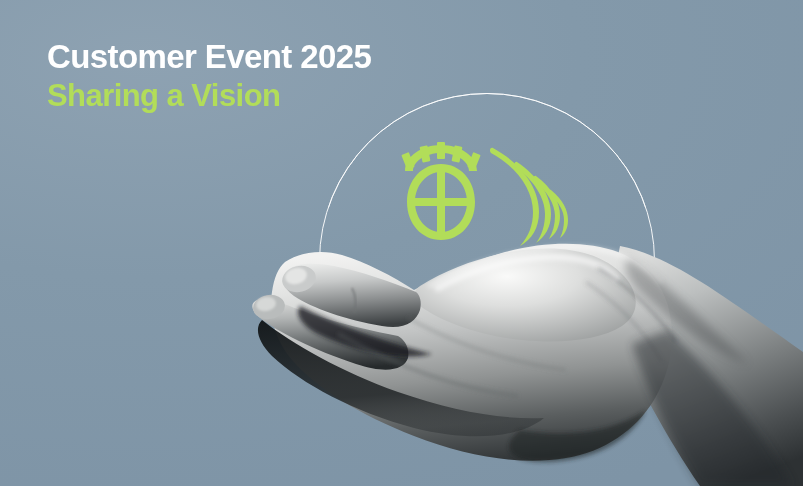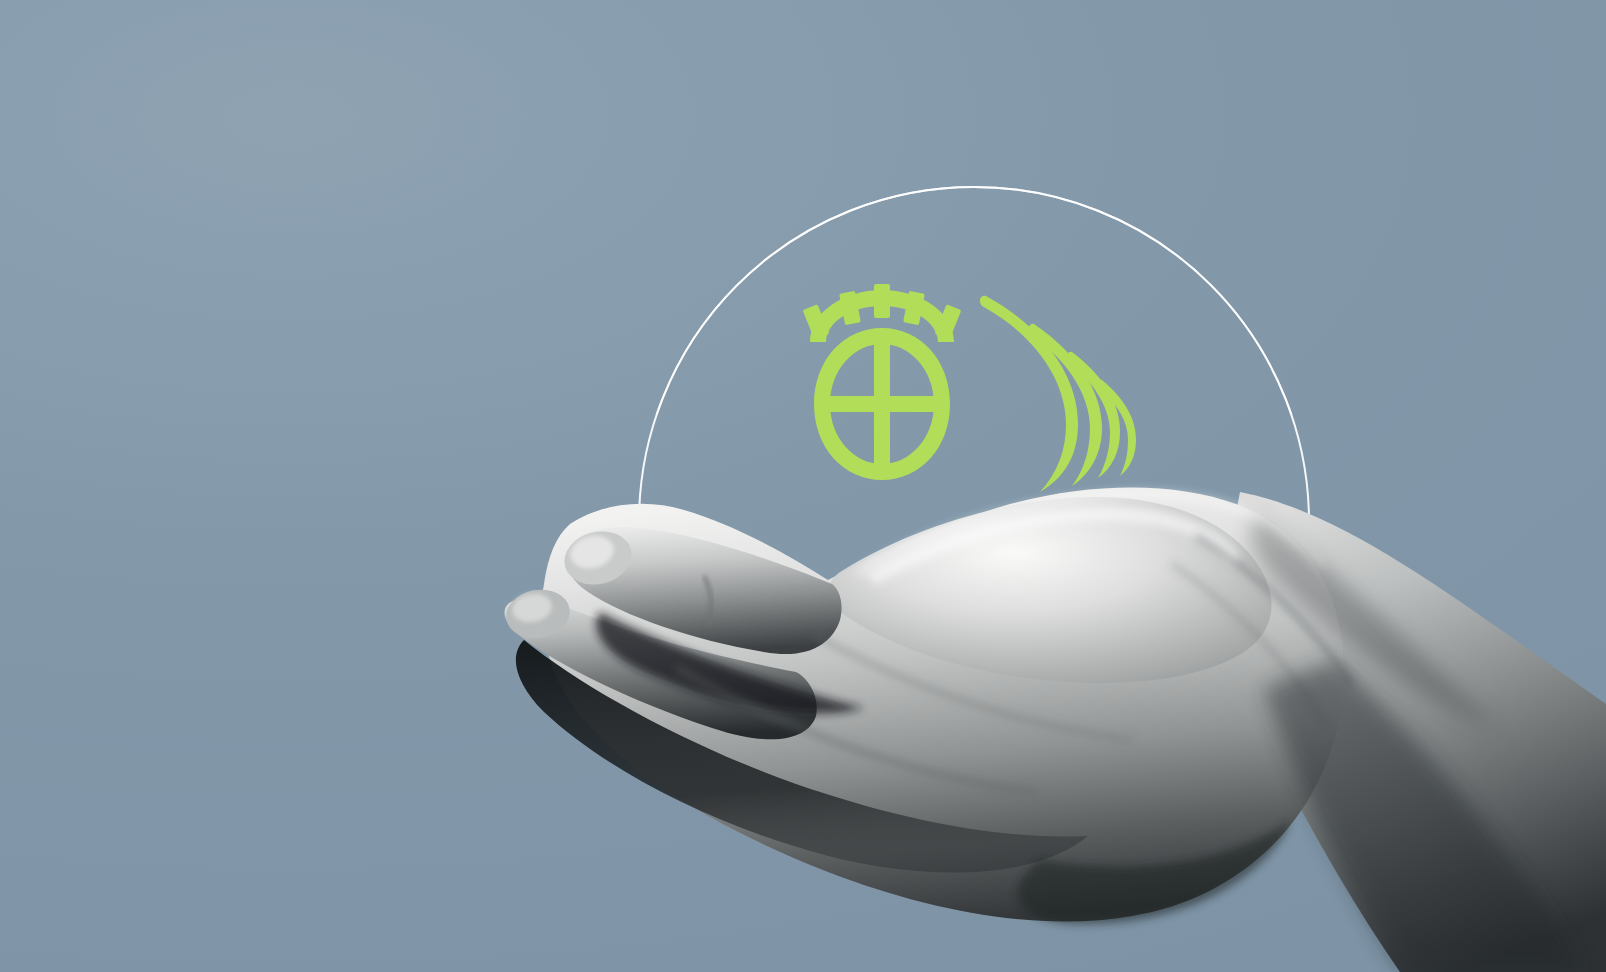--- a/index.html
+++ b/index.html
@@ -315,14 +315,18 @@
                    C167,62 172,72 172,82
                    C172,90 169,96 164,100
                    C167,94 168,88 168,82
                    C168,73 163,64 153,56
                    C151,55 153,51 155,52 Z"></path>
         </g>
       </g>
     </svg>
   </div>
 
+  <div class="headline">
+    <span class="title-main">Customer Event 2025</span>
+    <span class="title-sub">Sharing a Vision</span>
+  </div>
 
 </div>
 
 </body></html>

